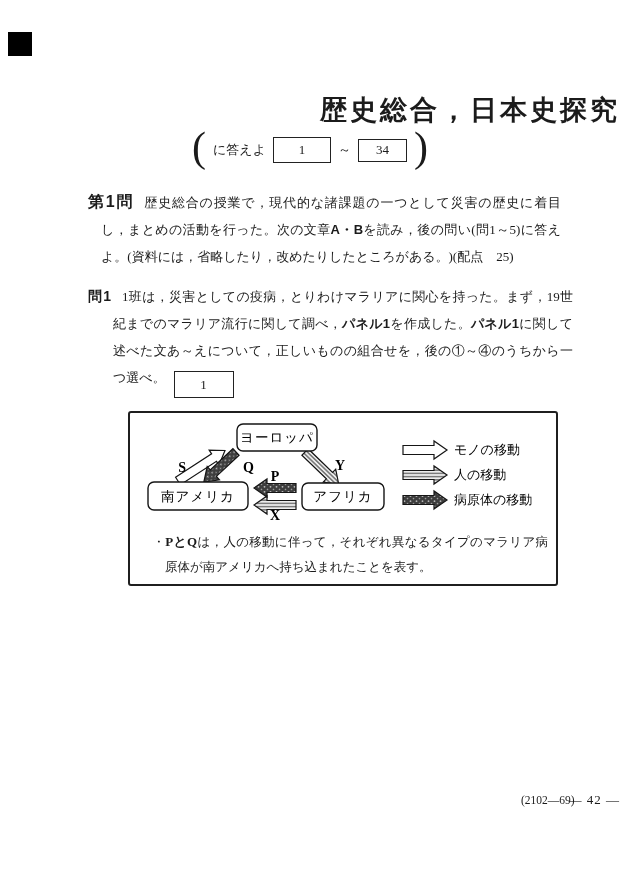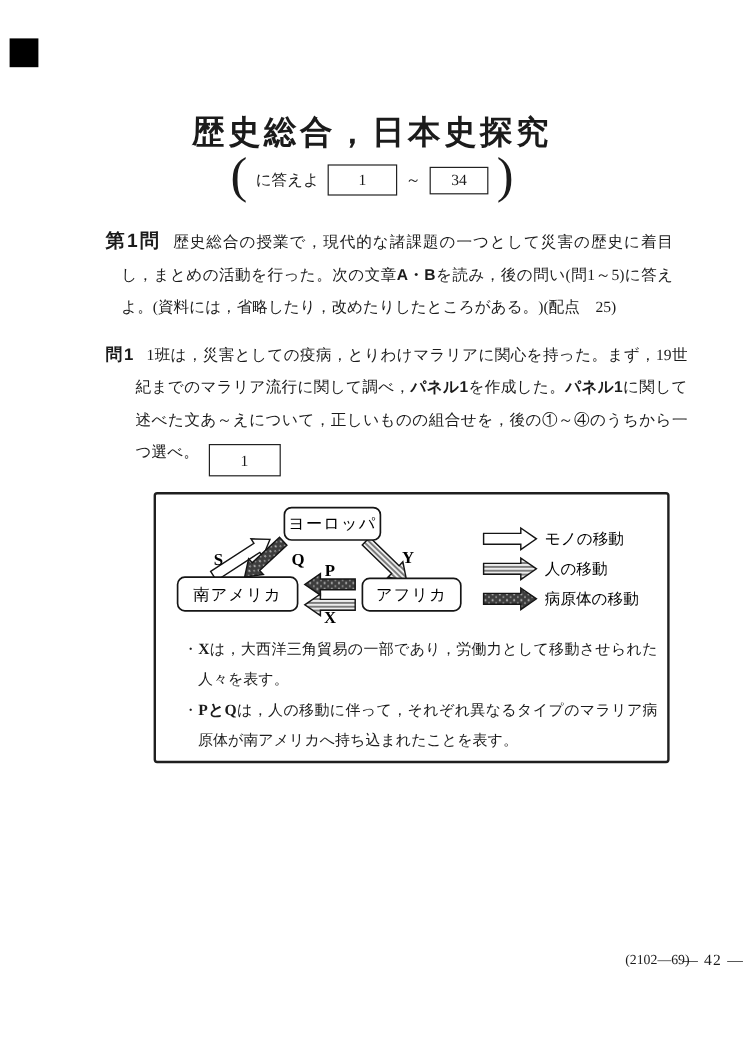--- a/index.html
+++ b/index.html
@@ -3,21 +3,21 @@
 <meta charset="utf-8">
 <style>
   html,body{margin:0;padding:0;background:#ffffff;}
   .page{
     position:relative;width:620px;height:876px;background:#ffffff;
     font-family:"Liberation Serif","DejaVu Serif",serif;color:#1b1b1b;
     overflow:hidden;
   }
   .corner-mark{position:absolute;left:8px;top:32px;width:24px;height:24px;background:#000;}
   .title{
-    margin:92px 0 0 0;text-align:center;font-size:27px;font-weight:bold;
+    margin:92px 0 0 0;text-align:right;font-size:27px;font-weight:bold;
     letter-spacing:3px;line-height:36px;
   }
   .answer-note{
     margin-top:4px;height:36px;display:flex;align-items:center;justify-content:center;
     gap:7px;font-size:13px;
   }
   .paren{font-size:42px;font-weight:400;line-height:36px;transform:scaleY(1.0);margin-top:-6px;}
   .num-box{
     display:inline-flex;align-items:center;justify-content:center;
     border:1.5px solid #222;width:56px;height:24px;font-size:13px;background:#fff;
@@ -119,20 +119,19 @@
       <text class="svg-node-text" x="213" y="86" text-anchor="middle">アフリカ</text>
 
       <polygon points="0,-4.5 31,-4.5 31,-9 44,0 31,9 31,4.5 0,4.5" transform="translate(273,35)" fill="#ffffff" stroke="#151515" stroke-width="1.2"></polygon>
       <text class="svg-legend-text" x="324" y="39">モノの移動</text>
       <polygon points="0,-4.5 31,-4.5 31,-9 44,0 31,9 31,4.5 0,4.5" transform="translate(273,60)" fill="url(#stripes)" stroke="#151515" stroke-width="1.2"></polygon>
       <text class="svg-legend-text" x="324" y="64">人の移動</text>
       <polygon points="0,-4.5 31,-4.5 31,-9 44,0 31,9 31,4.5 0,4.5" transform="translate(273,85)" fill="url(#speckle)" stroke="#151515" stroke-width="1.2"></polygon>
       <text class="svg-legend-text" x="324" y="89">病原体の移動</text>
     </svg>
 
-    <p class="bullet"><span>・</span><b>X</b><span>は，大西洋三角貿易の一部であり，労働力として移動させられた人々を表す。</span></p>
     <p class="bullet"><span>・</span><b>PとQ</b><span>は，人の移動に伴って，それぞれ異なるタイプのマラリア病原体が南アメリカへ持ち込まれたことを表す。</span></p>
   </div>
 
   <div class="footer-num">— 42 —</div>
   <div class="footer-code">(2102—69)</div>
 
 </div>
 
 </body></html>

